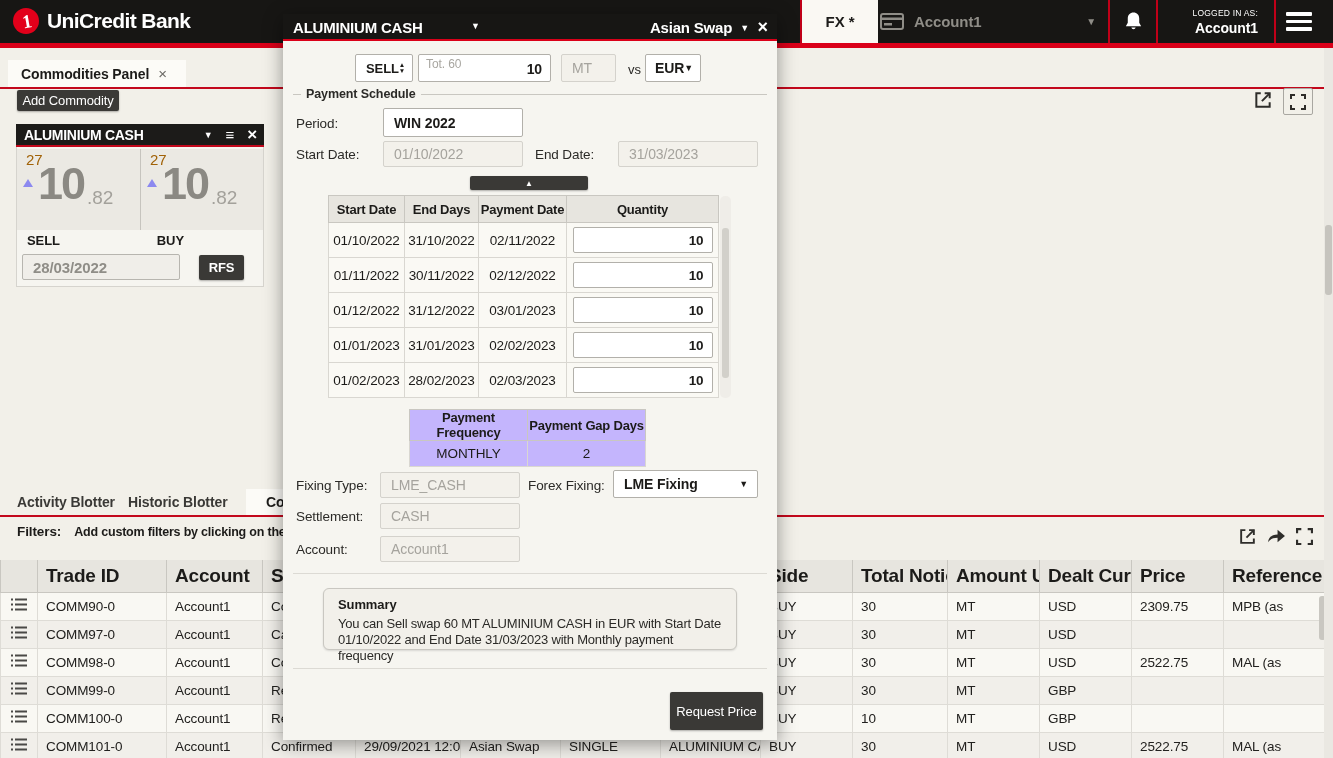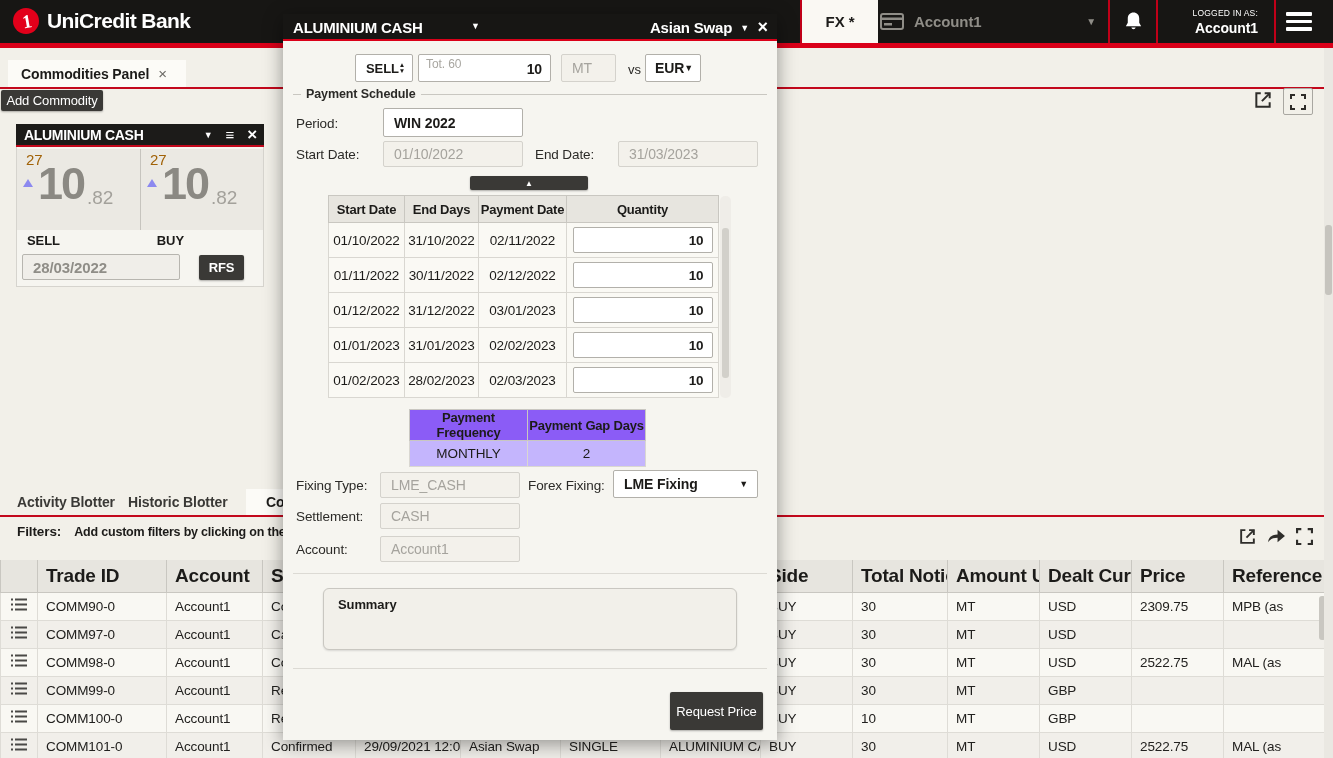--- a/index.html
+++ b/index.html
@@ -40,21 +40,21 @@
     font-size:14px; color:#1c1b19; padding:0 10px; }
   .inp.bold { font-weight:bold; }
   .inp.disabled { background:#f3f1eb; border-color:#d4d2cc; color:#a5a39d; font-weight:normal; }
   .chev { font-size:9px; color:#1c1b19; }
   .chev.white { color:#fff; }
 
   
   .panel-tab { left:8px; top:60px; width:178px; height:27px; background:#fcfbf7;
     display:flex; align-items:center; gap:9px; padding-left:13px; font-weight:bold; font-size:14px; }
   .tab-close { color:#6b6965; font-size:15px; font-weight:normal; cursor:pointer; }
-  .add-commodity { left:1px; top:90px; width:102px; height:21px; }
+  .add-commodity { left:17px; top:90px; width:102px; height:21px; }
   .panel-icons { top:88px; display:flex; align-items:center; gap:10px; }
   .icon-btn { width:30px; height:27px; border:1px solid #a9a7a1; border-radius:2px;
     display:flex; align-items:center; justify-content:center; background:transparent; cursor:pointer; }
 
   
   .widget { left:16px; top:125px; width:248px; height:162px; background:#f6f5f0;
     border:1px solid #d6d4ce; border-top:none; }
   .w-head { position:absolute; left:-1px; top:-1px; width:248px; height:23px; background:#1c1b19;
     border-bottom:2px solid #c3081c; display:flex; align-items:center; color:#fff; }
   .w-title { font-weight:bold; font-size:14px; padding-left:8px; letter-spacing:-0.3px; }
@@ -141,21 +141,21 @@
   table.sched td { height:35px; background:#faf9f4; border:1px solid #d9d7d1; font-size:13.5px;
     text-align:center; color:#1c1b19; }
   .qty-input { width:140px; height:26px; background:#fff; border:1px solid #b2b0aa; border-radius:2px;
     margin:0 auto; display:flex; align-items:center; justify-content:flex-end; padding-right:8px;
     font-size:13.5px; font-weight:bold; }
   .sched-sb { left:437px; top:182px; width:11px; height:202px; background:#efede8; border-radius:5px; }
   .sched-thumb { left:439px; top:214px; width:7px; height:150px; background:#d2d0ca; border-radius:3px; }
 
   .freq-wrap { left:126px; top:395px; }
   table.freq { border-collapse:collapse; table-layout:fixed; }
-  table.freq th { width:118px; height:30px; background:#8b5cf6; border:1px solid #c9c7c1;
+  table.freq th { width:118px; height:30px; background:#c4b5fd; border:1px solid #c9c7c1;
     font-size:13px; font-weight:bold; text-align:center; letter-spacing:-0.2px; }
   table.freq td { height:26px; background:#c4b5fd; border:1px solid #d9d7d1; font-size:13.5px; text-align:center; }
 
   .fixing-label { left:13px; top:464px; }
   .fixing-input { left:97px; top:458px; width:140px; height:26px; }
   .forex-label { left:245px; top:464px; }
   .forex-dd { left:330px; top:456px; width:145px; height:28px; justify-content:space-between; padding:0 9px 0 10px; cursor:pointer; }
   .settle-label { left:13px; top:495px; }
   .settle-input { left:97px; top:489px; width:140px; height:26px; }
   .acct-label { left:13px; top:528px; }
@@ -639,18 +639,19 @@
       <span class="chev">▼</span>
     </div>
     <span class="abs f-label settle-label">Settlement:</span>
     <div class="abs inp disabled settle-input">CASH</div>
     <span class="abs f-label acct-label">Account:</span>
     <div class="abs inp disabled acct-input">Account1</div>
 
     <div class="abs m-div" style="top:559px"></div>
     <div class="abs summary-box">
       <div class="summary-title">Summary</div>
+      <div class="summary-text">You can Sell swap 60 MT ALUMINIUM CASH in EUR with Start Date 01/10/2022 and End Date 31/03/2023 with Monthly payment frequency</div>
     </div>
     <div class="abs m-div" style="top:654px"></div>
     <div class="abs request-btn dark-btn">Request Price</div>
   </div>
 
 </div>
 
 </body></html>

